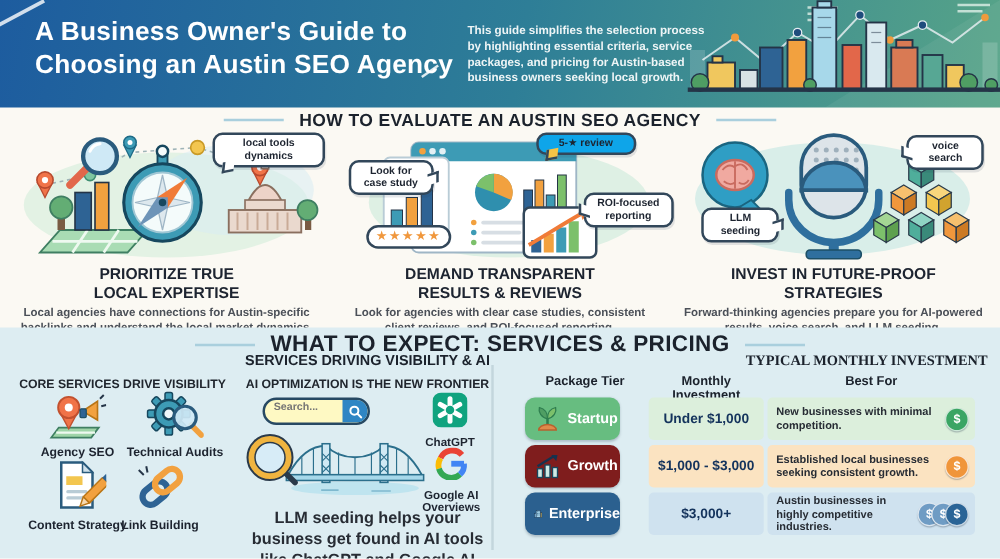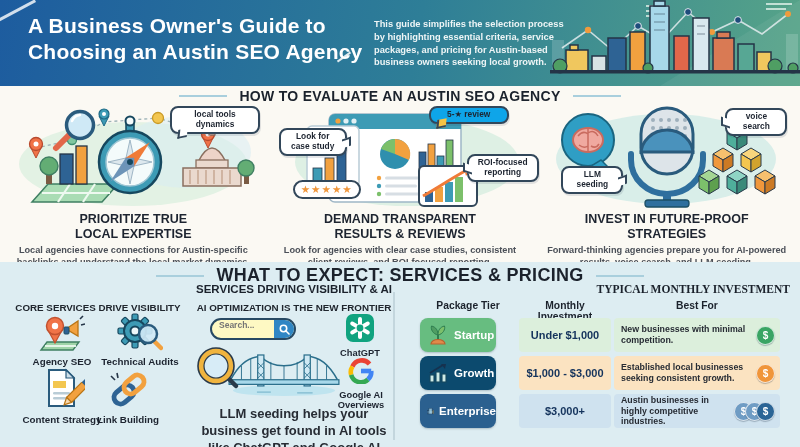--- a/index.html
+++ b/index.html
@@ -96,21 +96,21 @@
   .best-cell{left:614px;width:166px;padding:0 5px 0 7px;}
   .best-text{flex:1;font-size:8.8px;font-weight:bold;color:#272c34;line-height:1.22;}
   .coins{display:flex;align-items:center;}
   .coin{width:17px;height:17px;border-radius:50%;color:#fff;font-weight:bold;font-size:10px;
     display:flex;align-items:center;justify-content:center;border:1.5px solid rgba(255,255,255,.75);
     box-shadow:0 1px 1px rgba(30,50,70,.3);}
   .coin-green{background:#3aa564;} .coin-orange{background:#f0953a;}
   .coin-blue{background:#2a6496;} .coin-blue-lt{background:#6f9cc4;}
   .coins .stack{margin-left:-8px;}
   .r0 .tier-badge{background:#67bd80;} .r0 .cell{background:#dcefdc;}
-  .r1 .tier-badge{background:#0c4a6e;} .r1 .cell{background:#fbe3c1;}
+  .r1 .tier-badge{background:#7f1d1d;} .r1 .cell{background:#fbe3c1;}
   .r2 .tier-badge{background:#2b608f;} .r2 .cell{background:#cfe2ef;}
 </style>
 </head>
 <body>
 
 <div class="canvas">
 
   <div class="header">
     <div class="corner-mark"></div>
     <div class="arrow-mark"></div>

